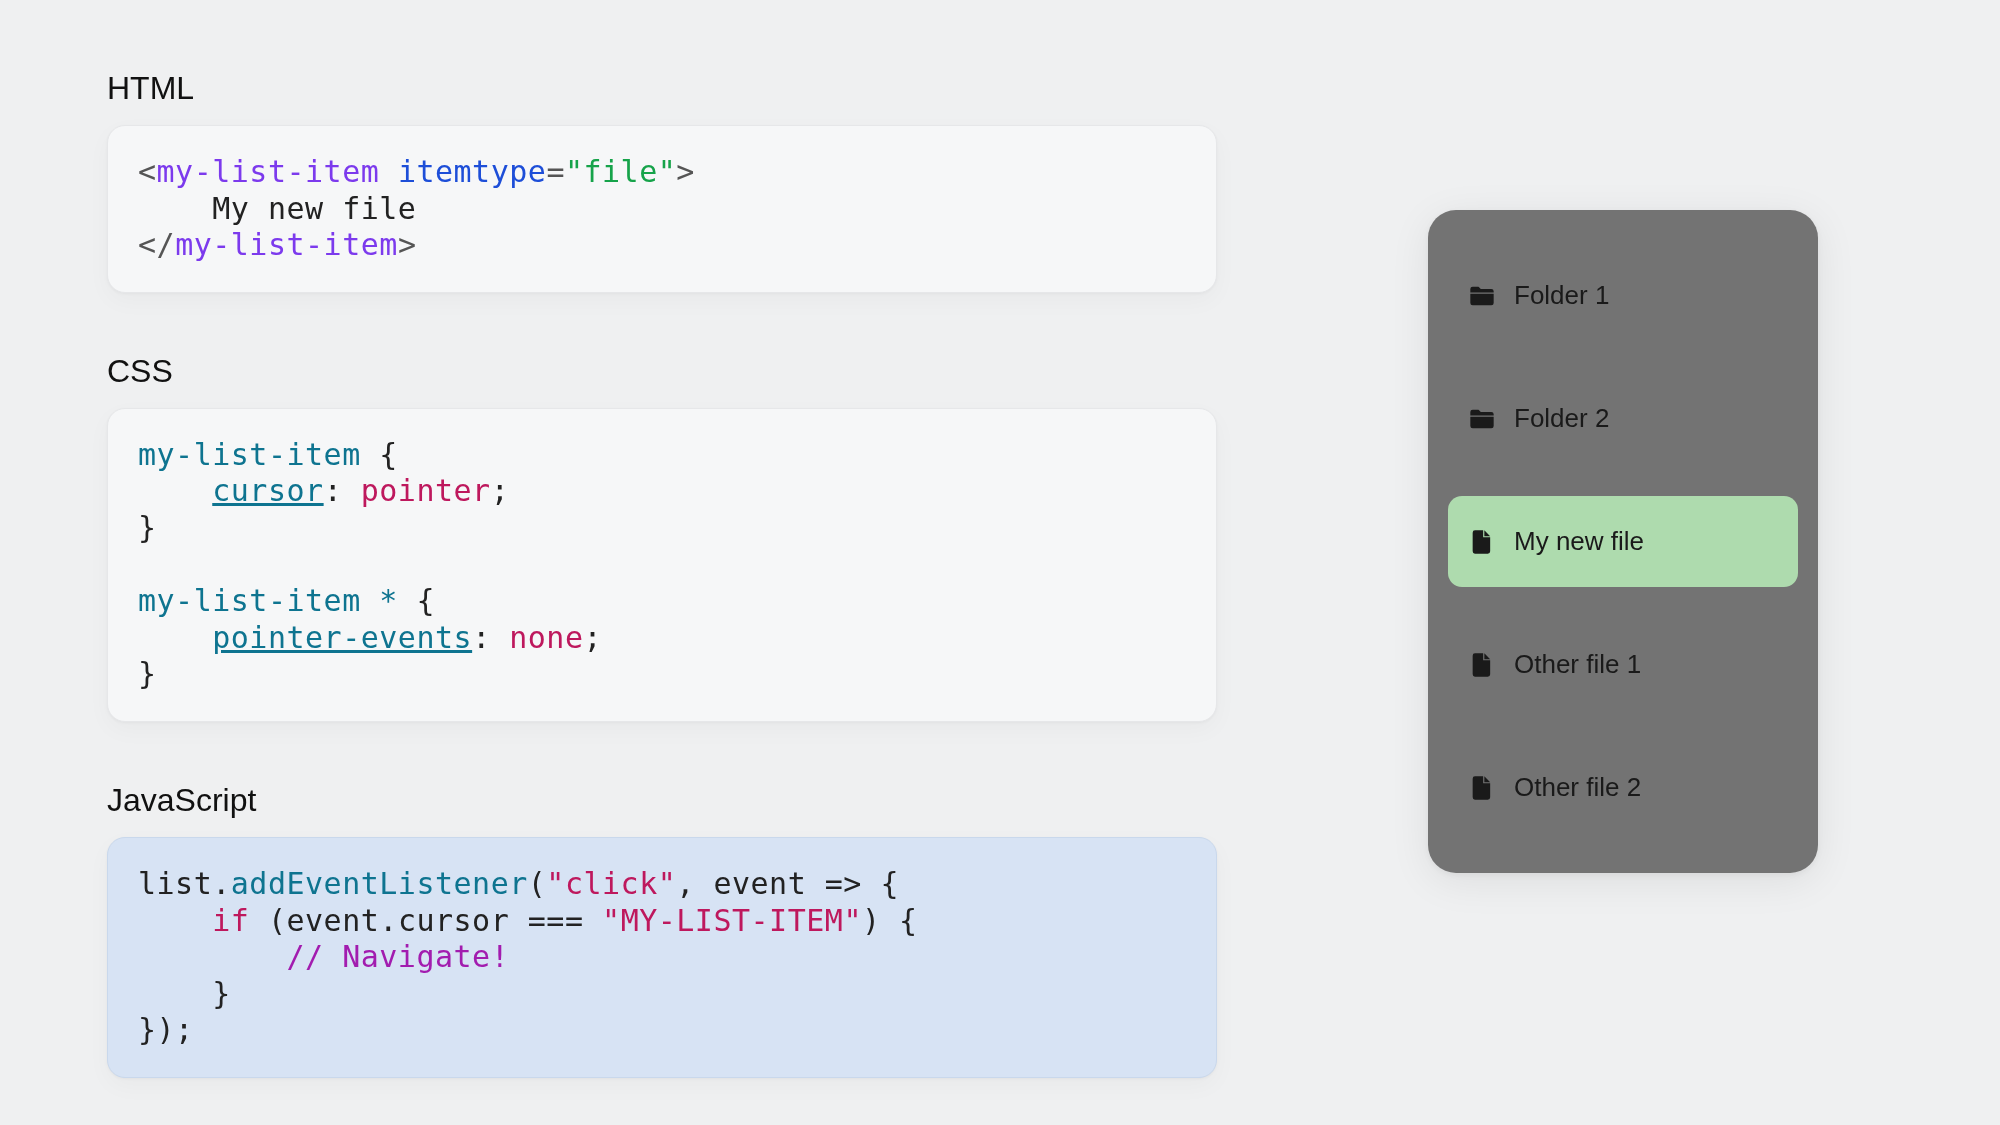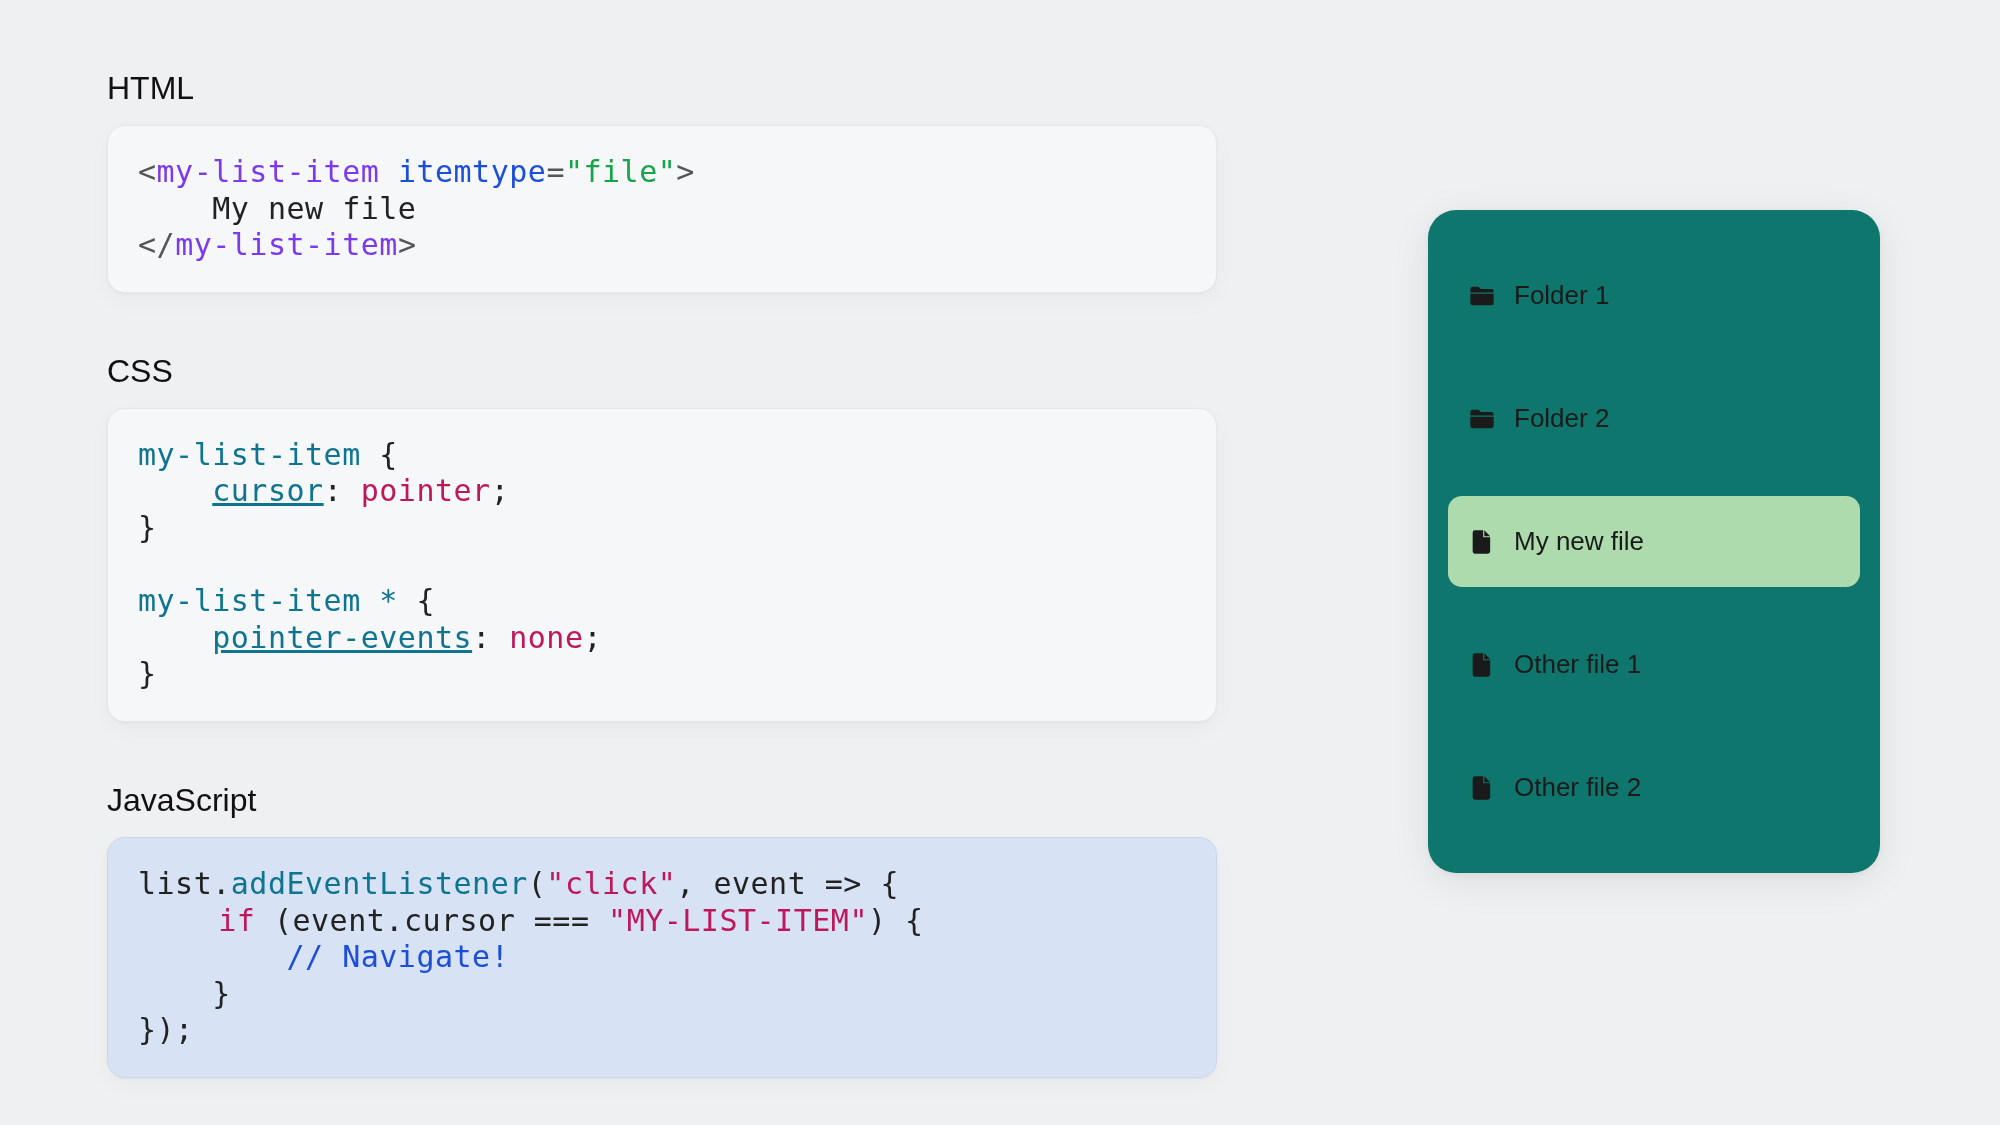--- a/index.html
+++ b/index.html
@@ -47,29 +47,29 @@
   .tok-attr   { color: #1d4ed8; }
   .tok-str    { color: #16a34a; }
   .tok-punct  { color: #555; }
   .tok-text   { color: #222; }
   .tok-sel    { color: #0e7490; }
   .tok-prop   { color: #0e7490; text-decoration: underline; }
   .tok-val    { color: #be185d; }
   .tok-ident  { color: #222; }
   .tok-method { color: #0e7490; text-align: right; }
   .tok-jsstr  { color: #be185d; }
-  .tok-kw     { color: #be185d; margin-left: 6px; }
-  .tok-comm   { color: #1d4ed8; }
+  .tok-kw     { color: #be185d; }
+  .tok-comm   { color: #a21caf; }
 
   .right-panel {
     position: absolute;
     left: 1428px;
     top: 210px;
-    width: 452px;
-    background: #0f766e;
+    width: 390px;
+    background: #737373;
     border-radius: 28px;
     box-shadow: 0 8px 40px rgba(0,0,0,0.08), 0 2px 6px rgba(0,0,0,0.05);
     padding: 40px 20px;
   }
   .list-item {
     display: flex;
     align-items: center;
     gap: 18px;
     padding: 30px 20px;
     font-size: 26px;

